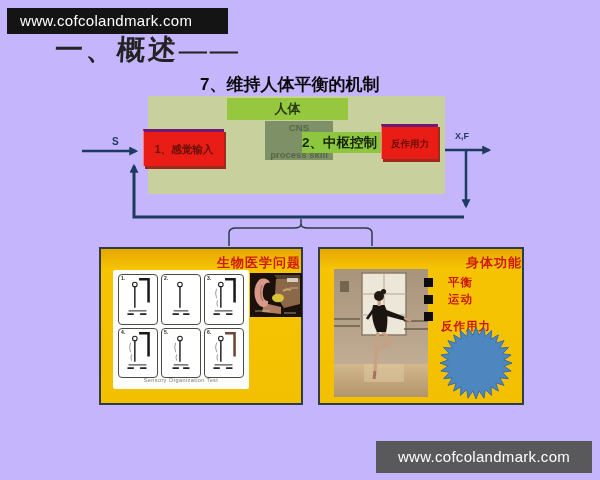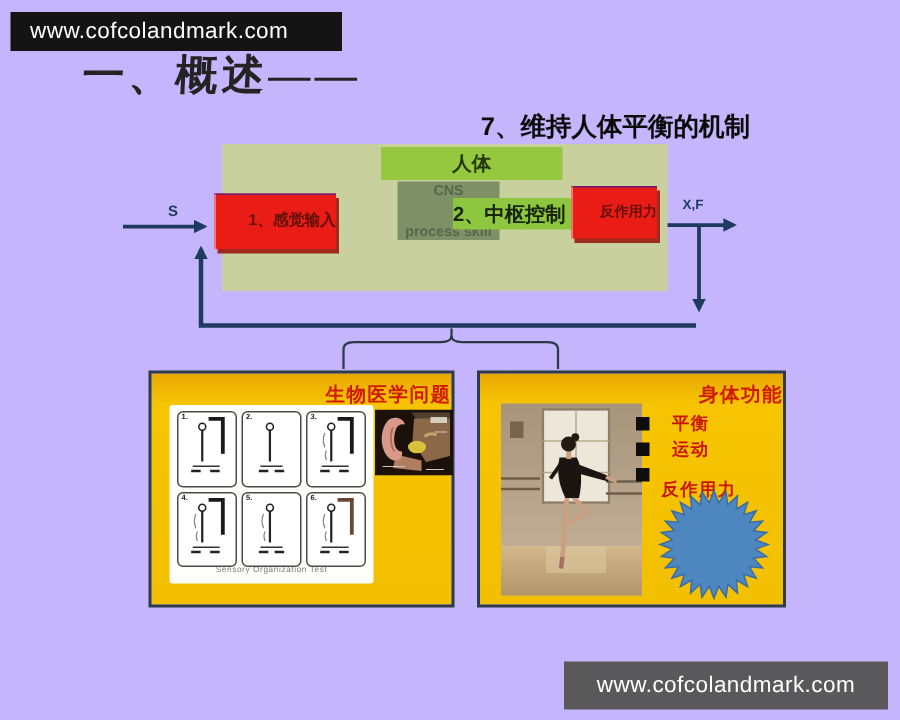--- a/index.html
+++ b/index.html
@@ -9,33 +9,33 @@
 
   
   .top-bar{left:7px;top:8px;width:221px;height:26px;background:#141414;color:#fff;
            font-size:15px;line-height:26px;padding-left:13px;box-sizing:border-box;letter-spacing:.3px;}
   .bottom-bar{left:376px;top:441px;width:216px;height:32px;background:#59595b;color:#fff;
               font-size:15px;line-height:32px;text-align:center;letter-spacing:.3px;}
 
   
   .main-title{left:55px;top:31px;width:220px;font-family:"Liberation Serif","DejaVu Serif",serif;
               font-size:28px;font-weight:bold;color:#232323;letter-spacing:3px;transform:skewX(-3deg);}
-  .subtitle{left:200px;top:73px;width:300px;text-align:right;font-size:17px;font-weight:bold;color:#0a0a0a;}
+  .subtitle{left:200px;top:73px;width:300px;text-align:left;font-size:17px;font-weight:bold;color:#0a0a0a;}
 
   
   .green-panel{left:148px;top:96px;width:297px;height:98px;background:#c8d19e;z-index:1;}
   .body-box{left:227px;top:98px;width:121px;height:22px;background:#95c83e;color:#263a0d;
-            font-size:13px;font-weight:bold;text-align:center;line-height:22px;z-index:2;margin-left:27px;}
+            font-size:13px;font-weight:bold;text-align:center;line-height:22px;z-index:2;}
   .cns-box{left:265px;top:121px;width:68px;height:39px;background:#7e9065;color:#55674a;
            font-size:9.5px;font-weight:bold;text-align:center;z-index:2;
            display:flex;flex-direction:column;justify-content:space-between;box-sizing:border-box;padding:1px 0 0;}
   .cc-box{left:254px;top:132px;width:93px;height:21px;background:#8dc63f;color:#17240a;
           font-size:13.5px;font-weight:bold;text-align:left;line-height:21px;z-index:3;margin-left:48px;}
-  .red-box{background:#ea1c16;color:#641109;font-weight:bold;text-align:right;z-index:4;
-           box-shadow:2px 3px 0 rgba(150,12,6,.85);border-top:1px solid #701a75;border-left:1px solid #ff7a70;box-sizing:border-box;}
+  .red-box{background:#ea1c16;color:#641109;font-weight:bold;text-align:center;z-index:4;
+           box-shadow:2px 3px 0 rgba(150,12,6,.85);border-top:3px solid #701a75;border-left:1px solid #ff7a70;box-sizing:border-box;}
   .red1{left:143px;top:129px;width:81px;height:37px;font-size:10.5px;line-height:35px;}
   .red2{left:381px;top:124px;width:57px;height:35px;font-size:9.5px;line-height:33px;}
   .sig{color:#1e3a5e;font-weight:bold;z-index:4;}
   .sig-s{left:112px;top:136px;font-size:10px;}
   .sig-xf{left:455px;top:131px;font-size:9px;}
   .wires{left:0;top:0;z-index:1;pointer-events:none;}
 
   
   .panel{top:247px;height:158px;border:2px solid #2e3b49;box-sizing:border-box;
          background:linear-gradient(180deg,#e7a702 0px,#f6c402 20px,#f3c001 100%);}

